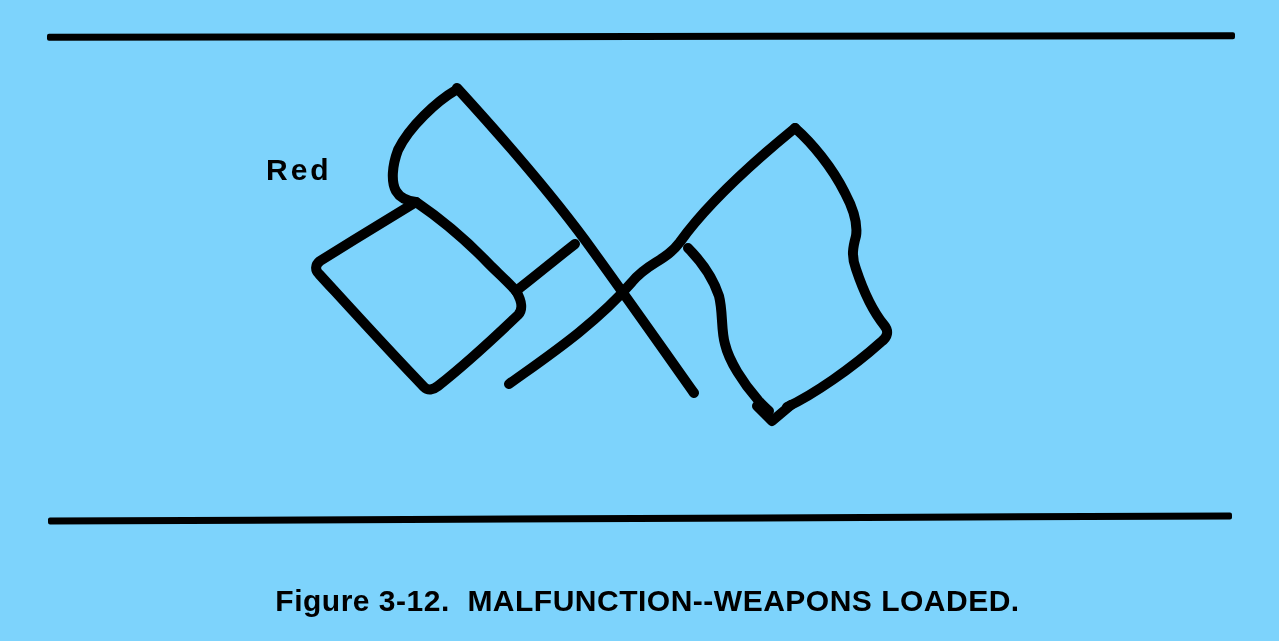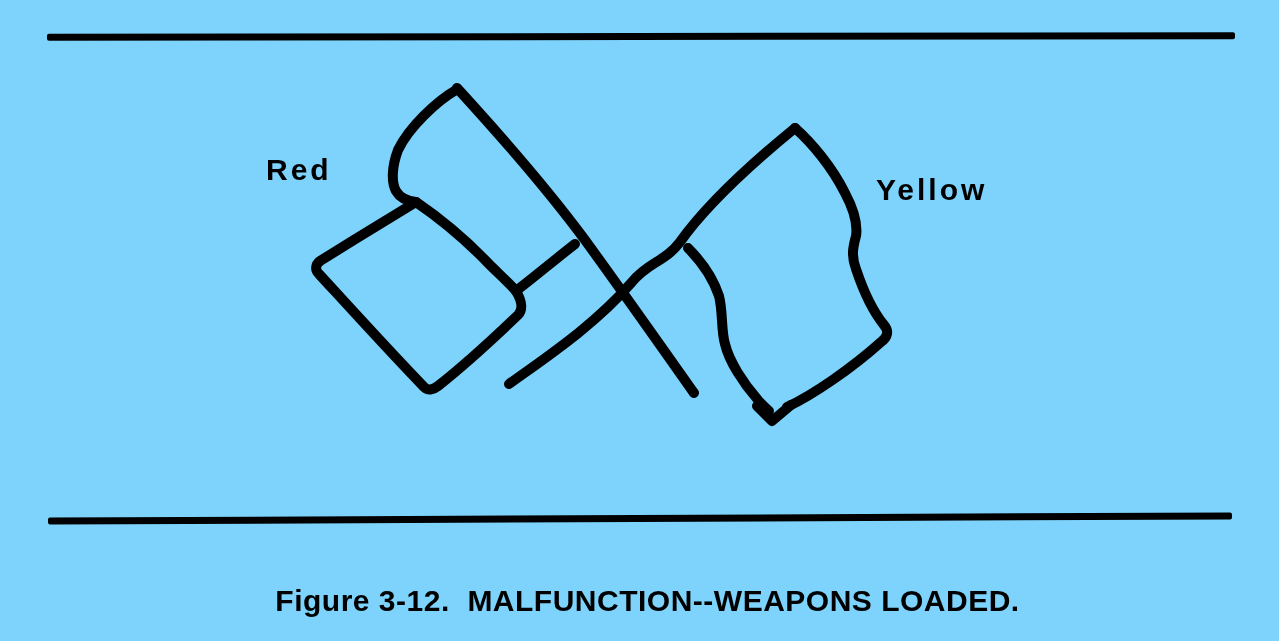--- a/index.html
+++ b/index.html
@@ -100,20 +100,19 @@
                C595,325 545,358 509,384" stroke="#000000"></path>
       <path d="M795,128 C812,143 832,167 845,193 C853,208 858,223 856,236
                C853,247 851,256 856,269 C862,287 871,309 884,325
                C889,331 888,337 881,342 C852,368 813,395 787,407" stroke="#000000"></path>
       <path d="M688,248 C701,261 713,278 719,296 C723,311 721,331 725,344
                C729,361 743,383 758,400 C762,405 766,408 769,411" stroke="#000000"></path>
       <path d="M757,406 L772,421 L791,405" stroke="#000000"></path>
     </svg>
 
     <span class="flag-label red-label">Red</span>
-    <span class="flag-label yellow-label">Yellow</span>
   </div>
 
   <div class="rule rule-bottom"></div>
 
   <div class="caption">Figure 3-12.  MALFUNCTION--WEAPONS LOADED.</div>
 
 </div>
 
 </body></html>

